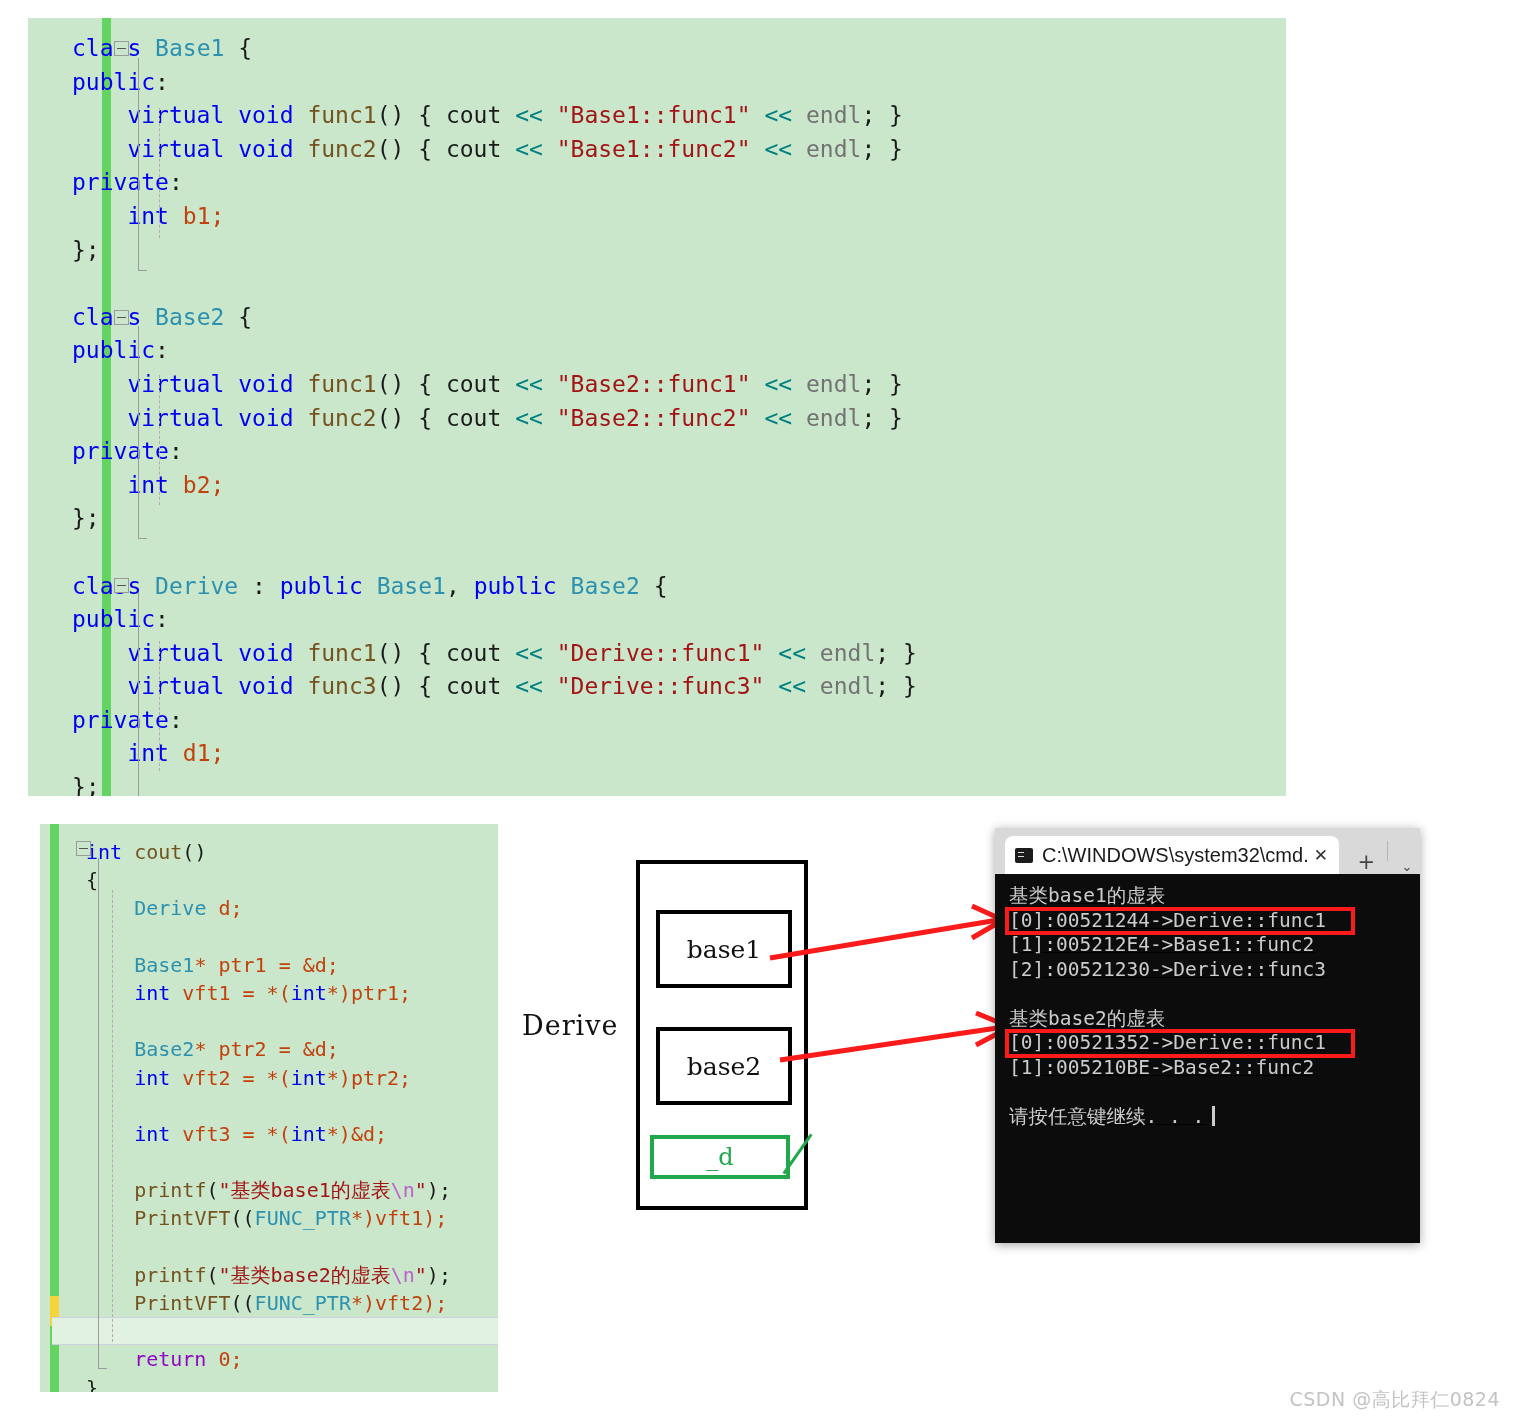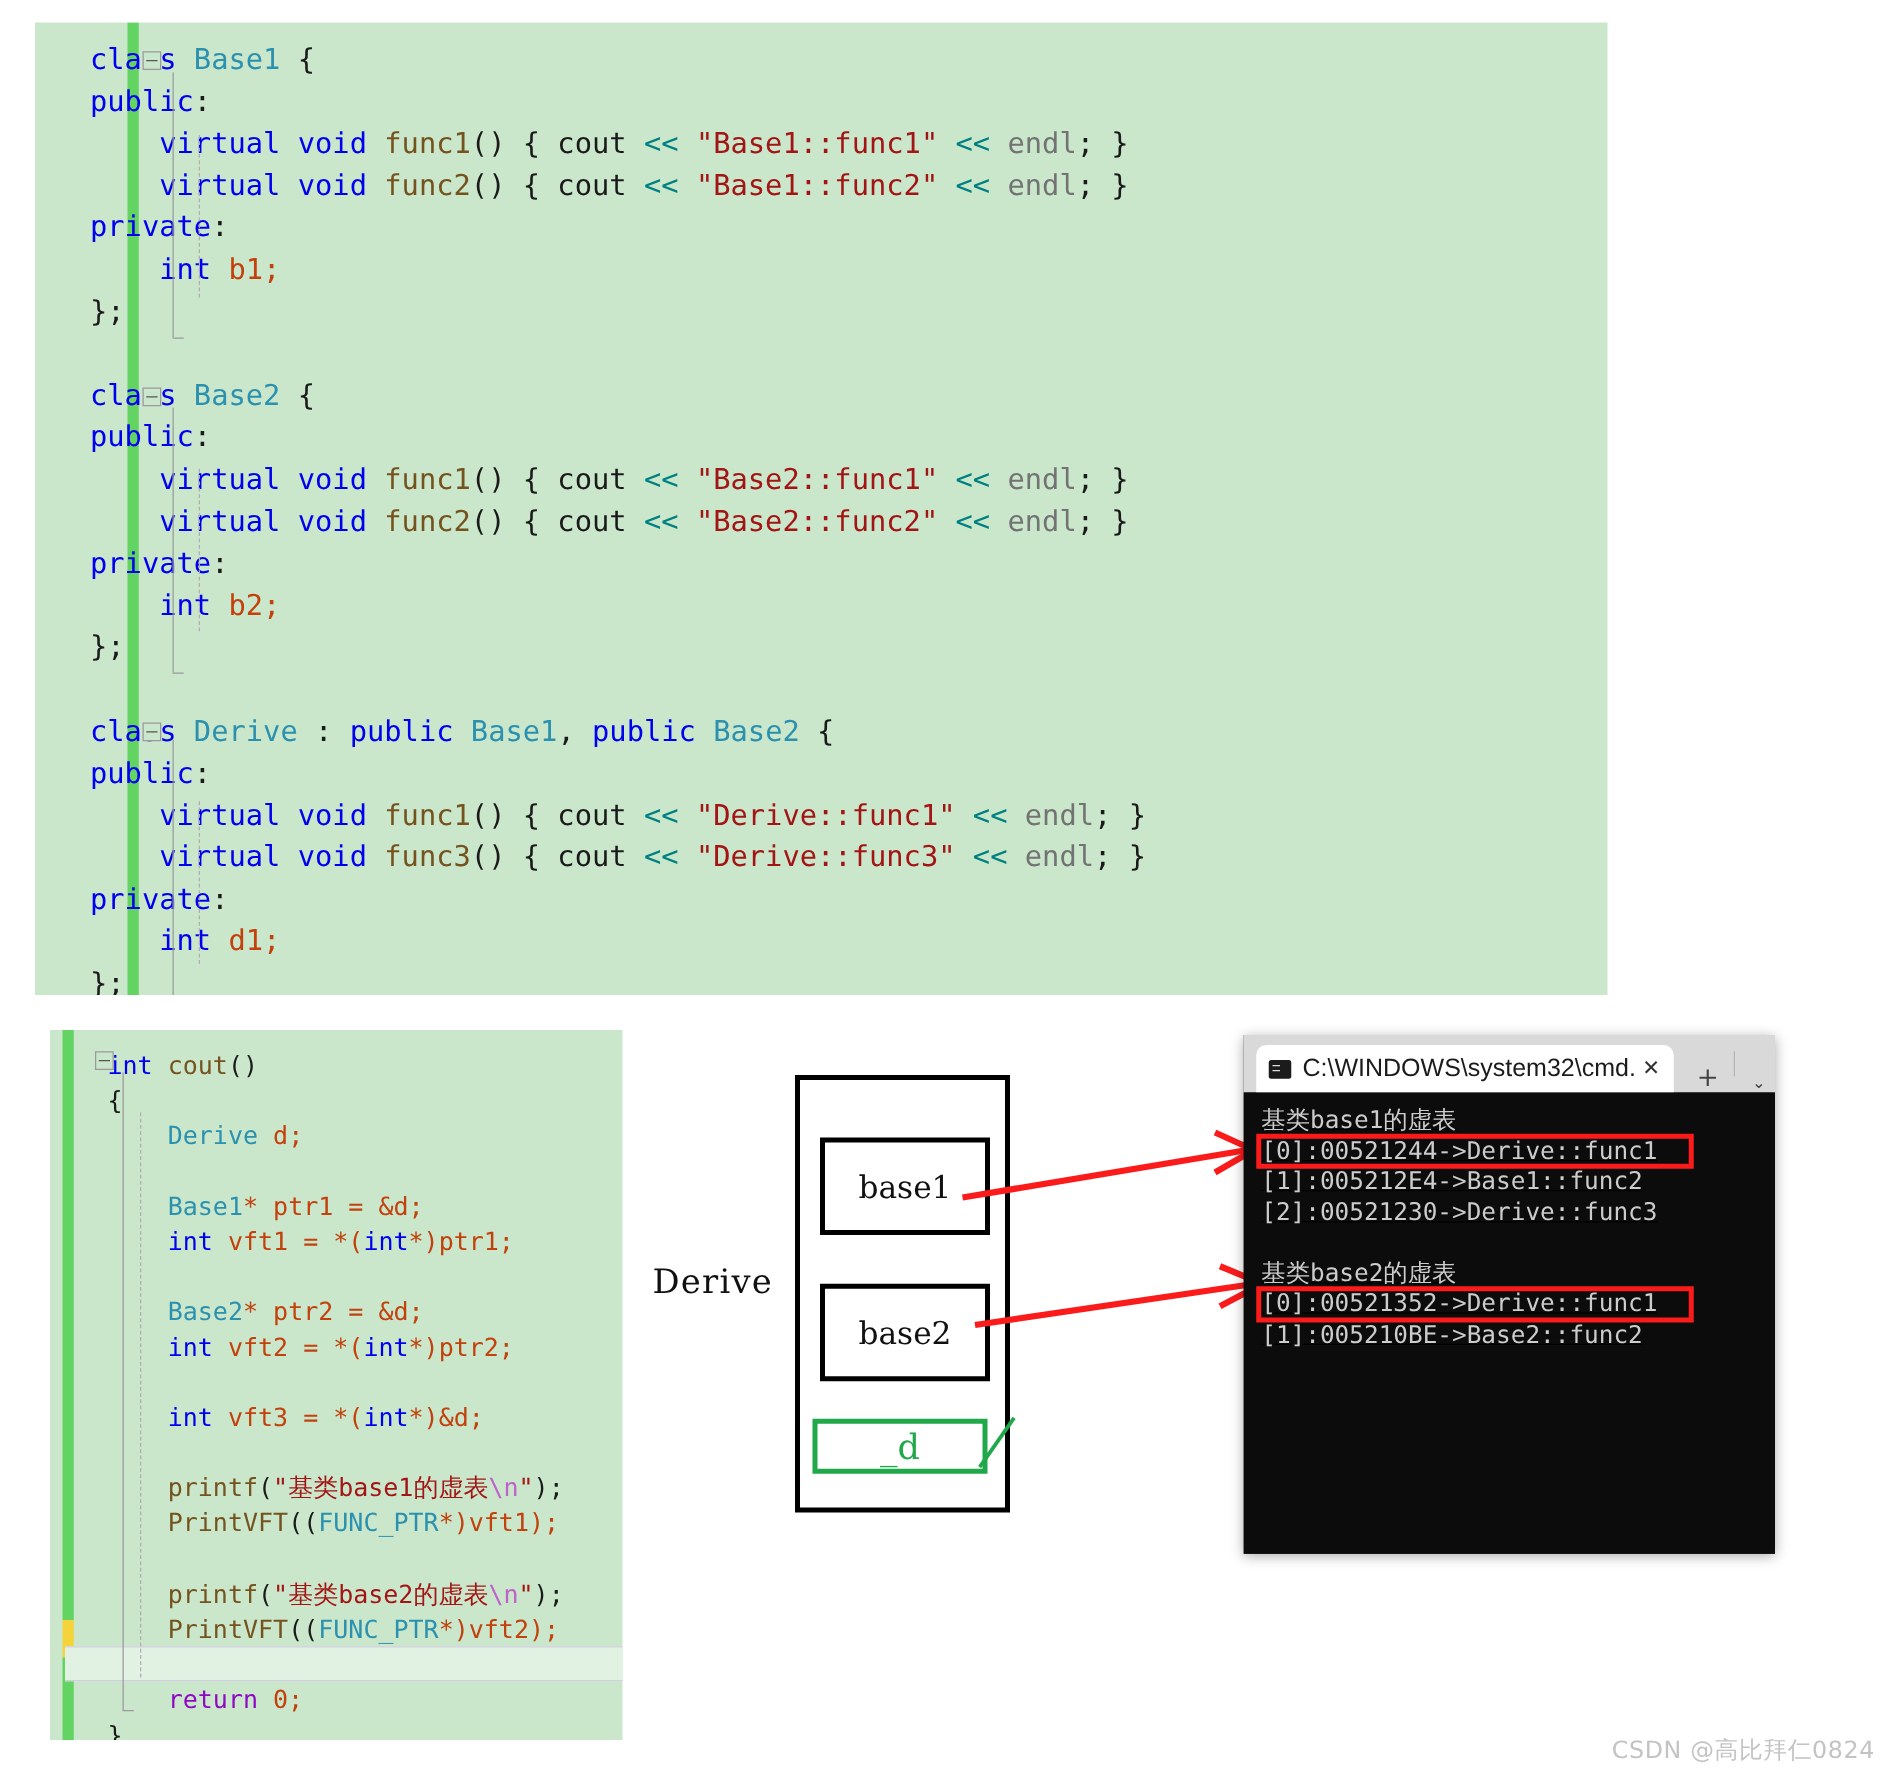--- a/index.html
+++ b/index.html
@@ -177,21 +177,21 @@
     display: flex;
     align-items: center;
     justify-content: center;
   }
   #box-base1 { left: 146px; top: 65px;  width: 136px; height: 78px; }
   #box-base2 { left: 146px; top: 182px; width: 136px; height: 78px; }
   #box-d {
     left: 140px; top: 290px; width: 140px; height: 44px;
     border-color: #21a84b;
     color: #21a84b;
-    font-size: 28px;
+    font-size: 24px;
   }
   .green-slash {
     position: absolute;
     left: 286px;
     top: 285px;
     width: 3px;
     height: 48px;
     background: #21a84b;
     transform: rotate(35deg);
   }
@@ -422,18 +422,19 @@
   <div id="console-body">
       <div class="cline">基类base1的虚表</div>
       <div class="cline">[0]:00521244-&gt;Derive::func1</div>
       <div class="cline">[1]:005212E4-&gt;Base1::func2</div>
       <div class="cline">[2]:00521230-&gt;Derive::func3</div>
       <div class="cline blank"></div>
       <div class="cline">基类base2的虚表</div>
       <div class="cline">[0]:00521352-&gt;Derive::func1</div>
       <div class="cline">[1]:005210BE-&gt;Base2::func2</div>
       <div class="cline blank"></div>
+      <div class="cline">请按任意键继续. . .<span id="cursor-block"></span></div>
       <div class="hl-box" style="border-color: rgb(251, 27, 27); left: 10px; top: 32.5px; width: 350px; height: 28.5px;"></div>
       <div class="hl-box" style="border-color: rgb(251, 27, 27); left: 10px; top: 155px; width: 350px; height: 28.5px;"></div>
     </div>
 </div>
 
 <div id="watermark">CSDN @高比拜仁0824</div>
 
 </body></html>

